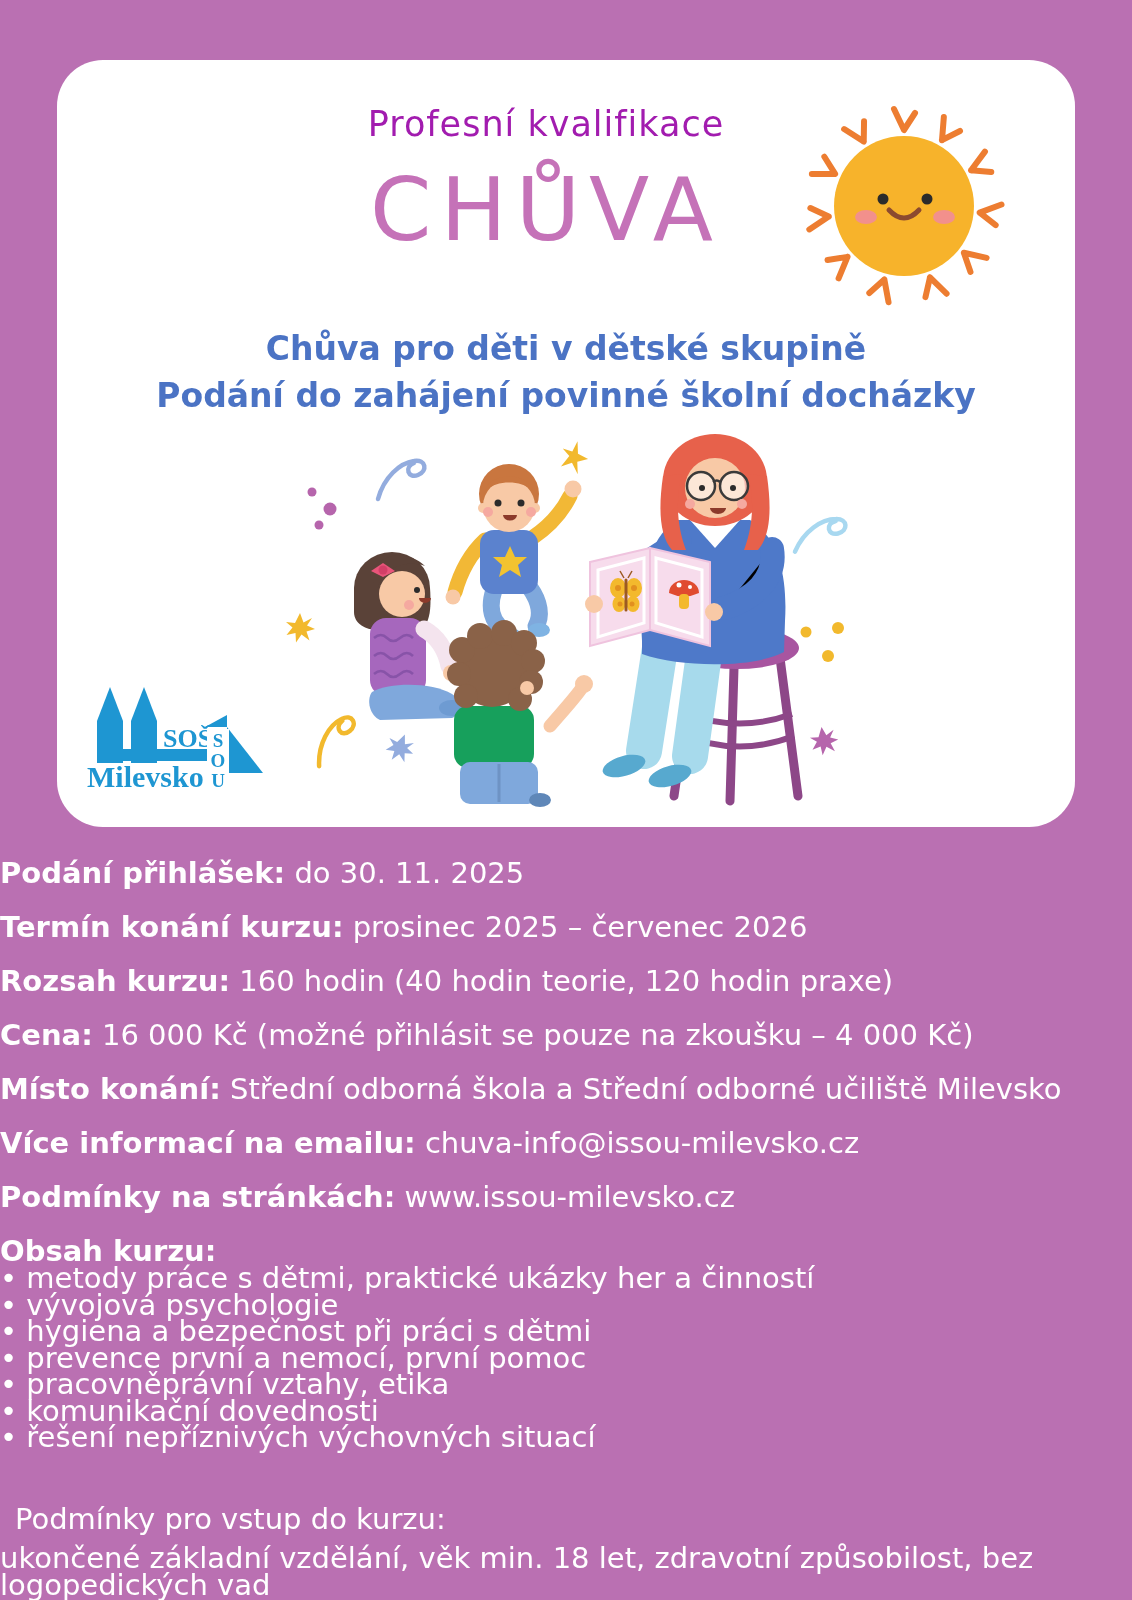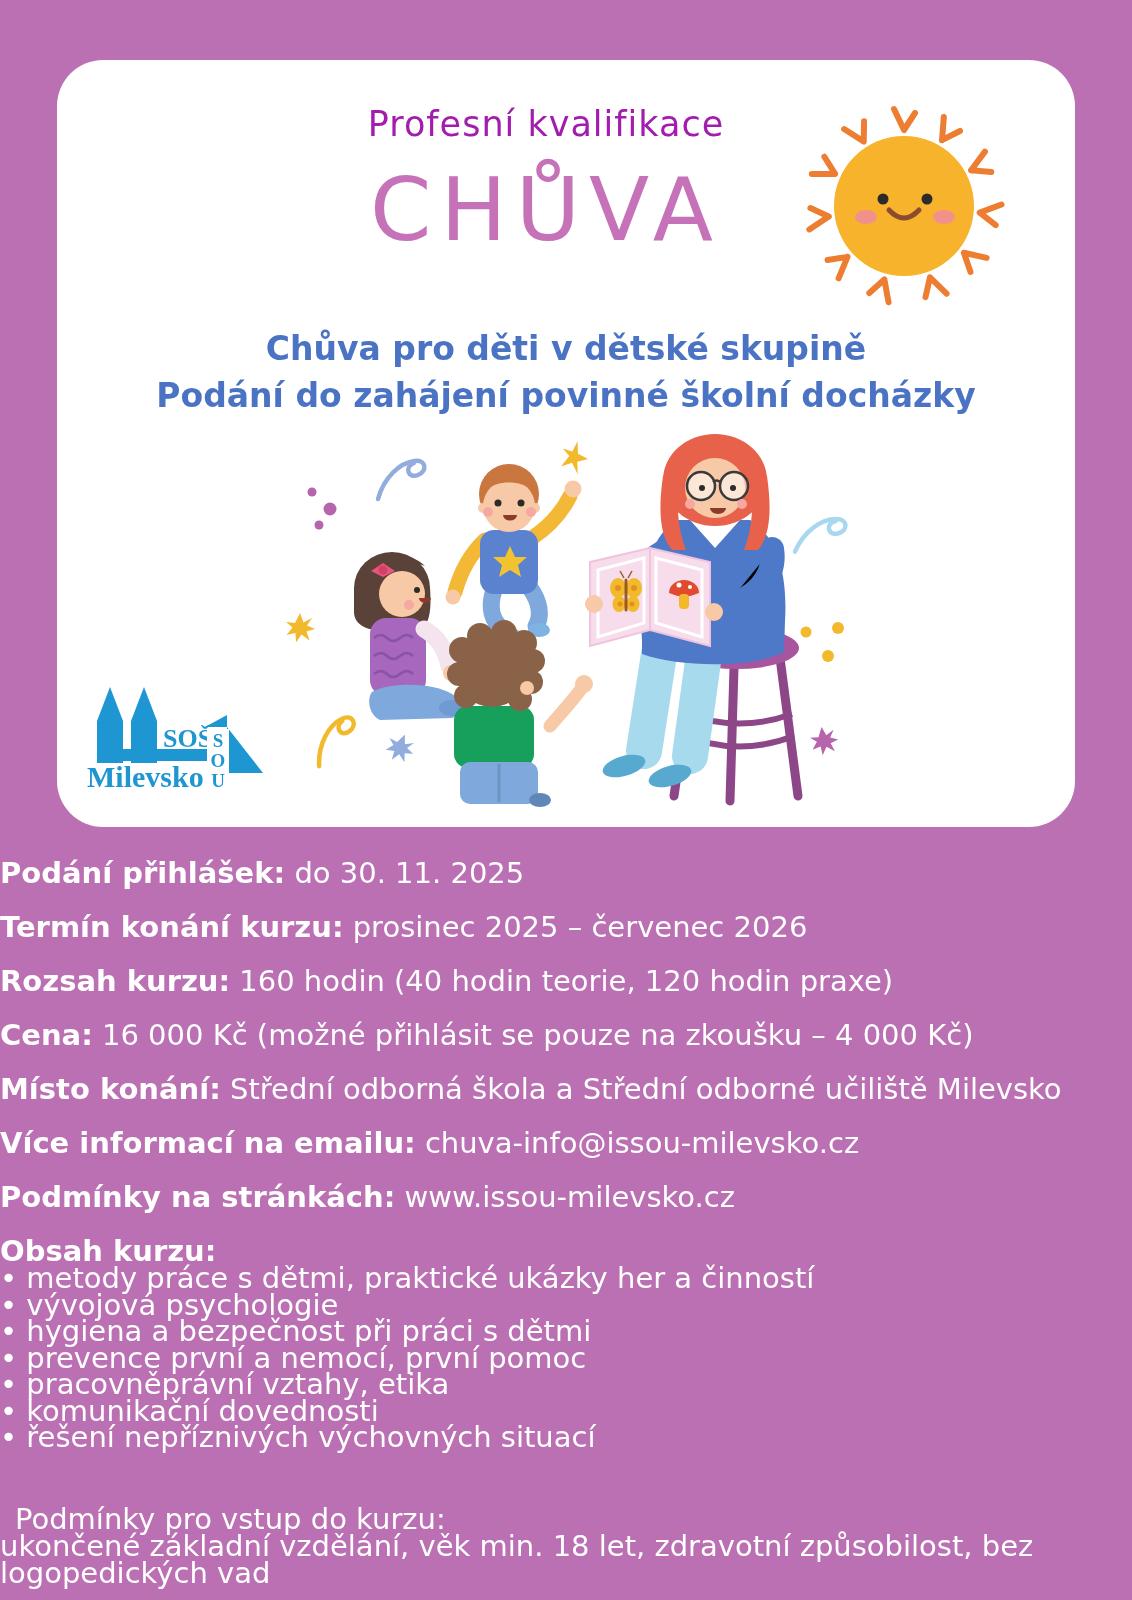--- a/index.html
+++ b/index.html
@@ -30,21 +30,21 @@
   .info{
     position:absolute;left:0;top:846px;width:1132px;padding-top:14px;
     text-align:left;color:#FFFFFF;font-size:29px;
   }
   .dline{line-height:27px;margin-bottom:27px;}
   .b{font-weight:700;}
   .obsah-h{font-weight:700;line-height:27px;}
   .obsah-i{line-height:26.5px;}
   .pod{margin-top:55px;}
   .pod-h{font-weight:400;line-height:27px;margin-left:15px;}
-  .pod-t{line-height:27px;}
+  .pod-t{line-height:27px;margin-top:12px;}
 </style>
 </head>
 <body>
 
 <div class="card">
 
   <div class="eyebrow">Profesní kvalifikace</div>
   <div class="title">CHŮVA</div>
   <div class="subtitle">
     <div>Chůva pro děti v dětské skupině</div>

